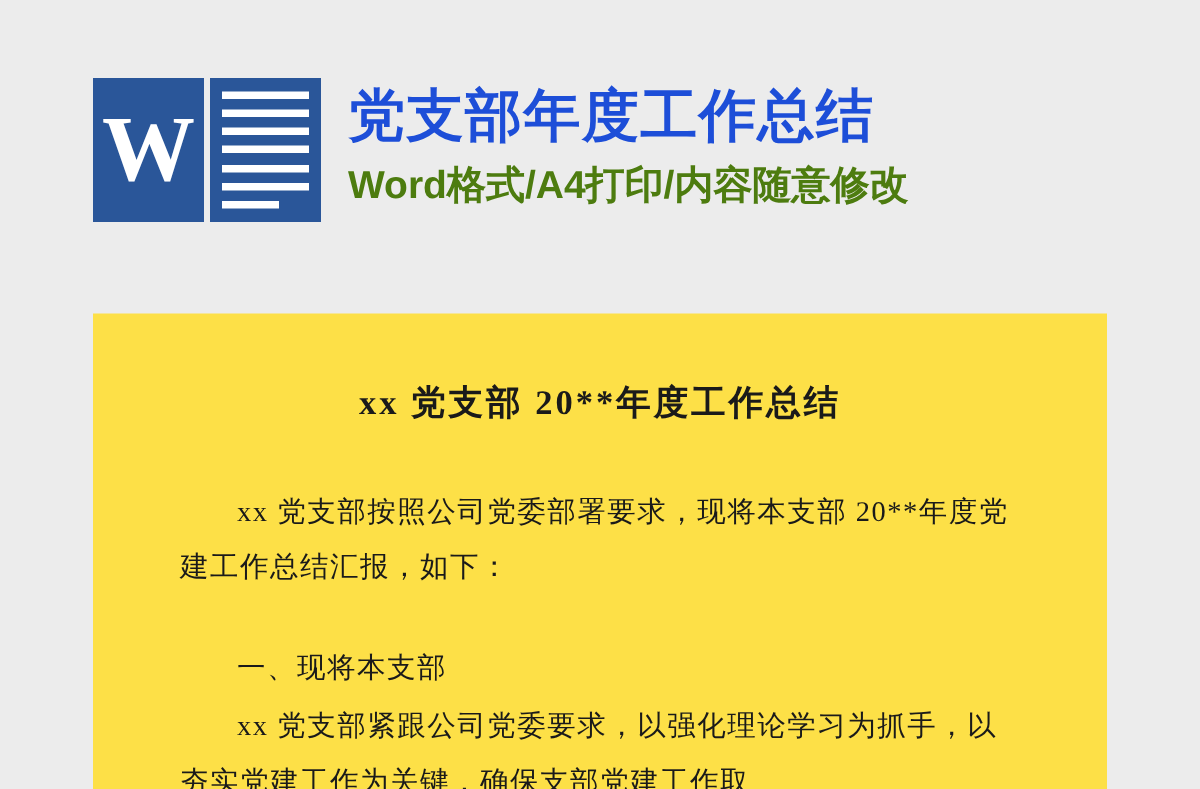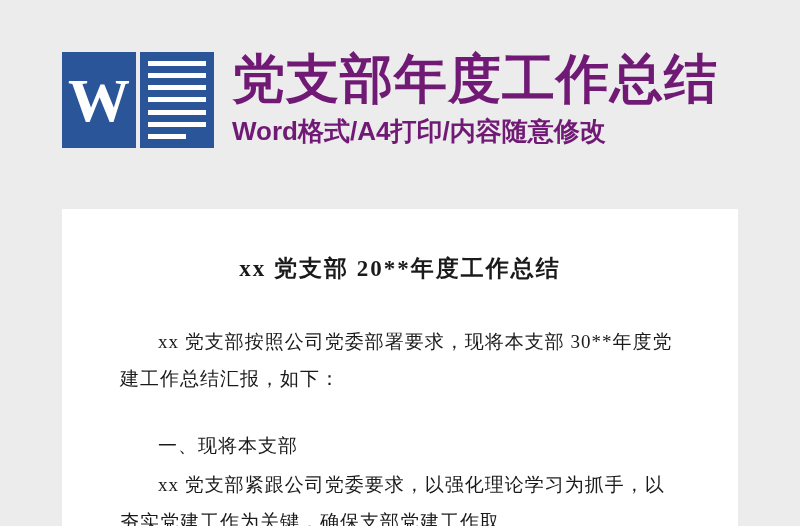--- a/index.html
+++ b/index.html
@@ -71,44 +71,44 @@
     width: 100%;
   }
   .word-logo .lines i.short {
     width: 66%;
   }
 
   .banner-text {
     margin-left: 18px;
   }
   .banner-title {
-    color: #701a75;
-    font-size: 53px;
+    color: #1d4ed8;
+    font-size: 38px;
     font-weight: bold;
     letter-spacing: 1px;
     line-height: 1.05;
     white-space: nowrap;
   }
   .banner-sub {
     margin-top: 7px;
-    color: #701a75;
+    color: #4d7c0f;
     font-size: 26px;
     font-weight: bold;
     letter-spacing: 0px;
     white-space: nowrap;
   }
 
   
   .sheet {
     position: absolute;
     left: 62px;
     top: 209px;
     width: 676px;
     height: 317px;
-    background: #ffffff;
+    background: #fde047;
     box-sizing: border-box;
     padding: 44px 58px 0 58px;
     font-family: "Liberation Serif", serif;
     overflow: hidden;
   }
   .doc-title {
     text-align: center;
     font-size: 23px;
     font-weight: bold;
     color: #1a1a1a;
@@ -158,18 +158,18 @@
       </div>
     </div>
     <div class="banner-text">
       <div class="banner-title">党支部年度工作总结</div>
       <div class="banner-sub">Word格式/A4打印/内容随意修改</div>
     </div>
   </div>
 
   <div class="sheet">
     <div class="doc-title">xx 党支部 20**年度工作总结</div>
-    <p class="doc-p">xx 党支部按照公司党委部署要求，现将本支部 30**年度党建工作总结汇报，如下：</p>
+    <p class="doc-p">xx 党支部按照公司党委部署要求，现将本支部 20**年度党建工作总结汇报，如下：</p>
     <div class="doc-h2">一、现将本支部</div>
     <p class="doc-p tight">xx 党支部紧跟公司党委要求，以强化理论学习为抓手，以夯实党建工作为关键，确保支部党建工作取</p>
   </div>
 
 </div>
 
 </body></html>

